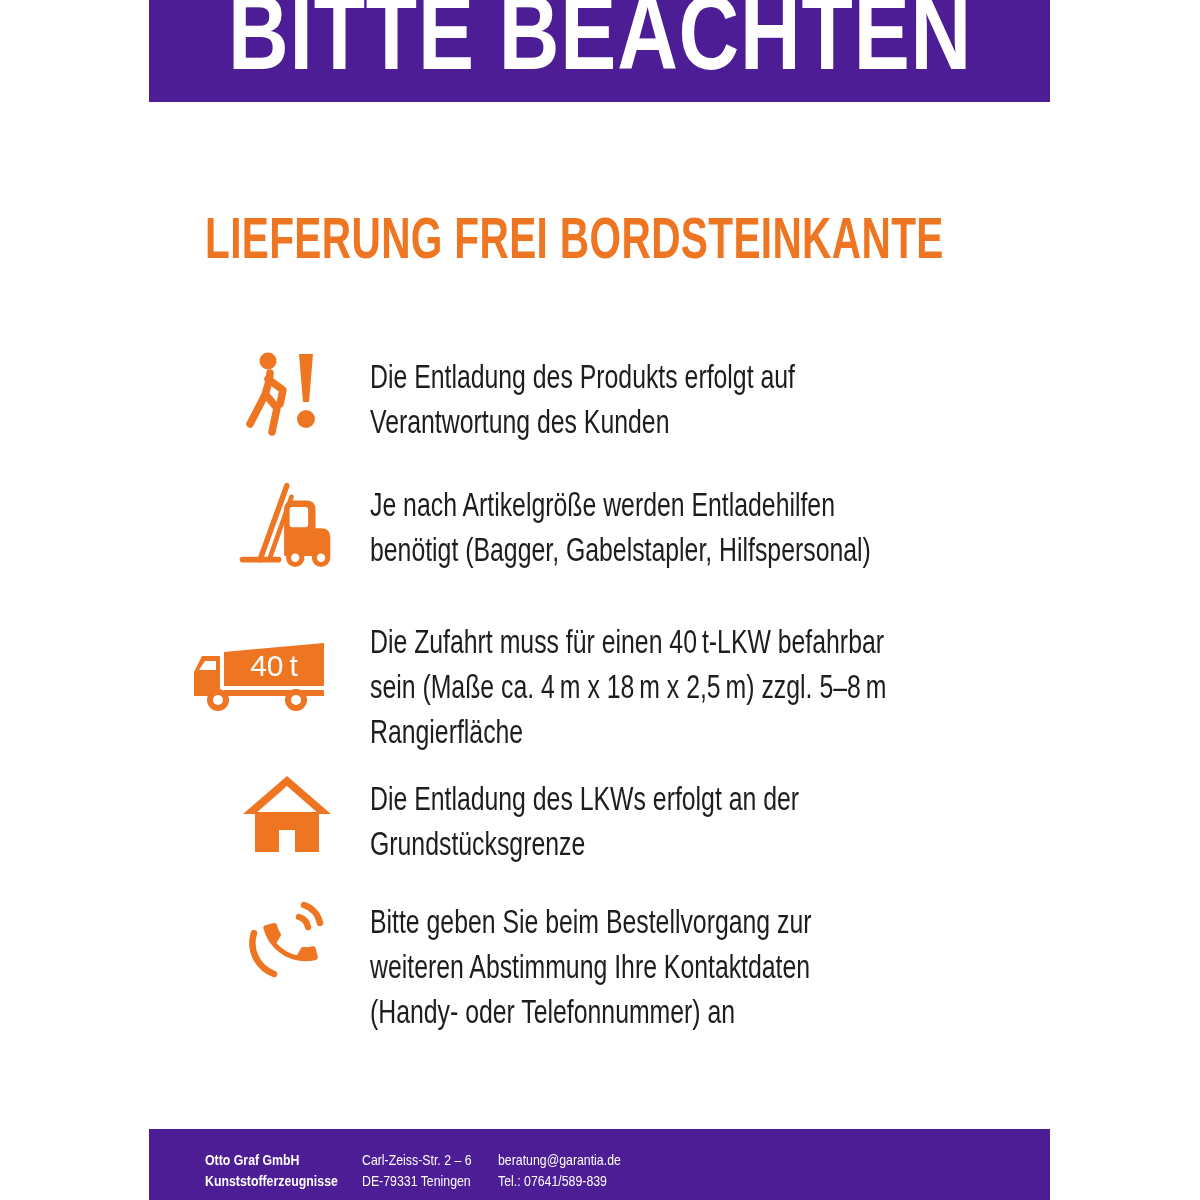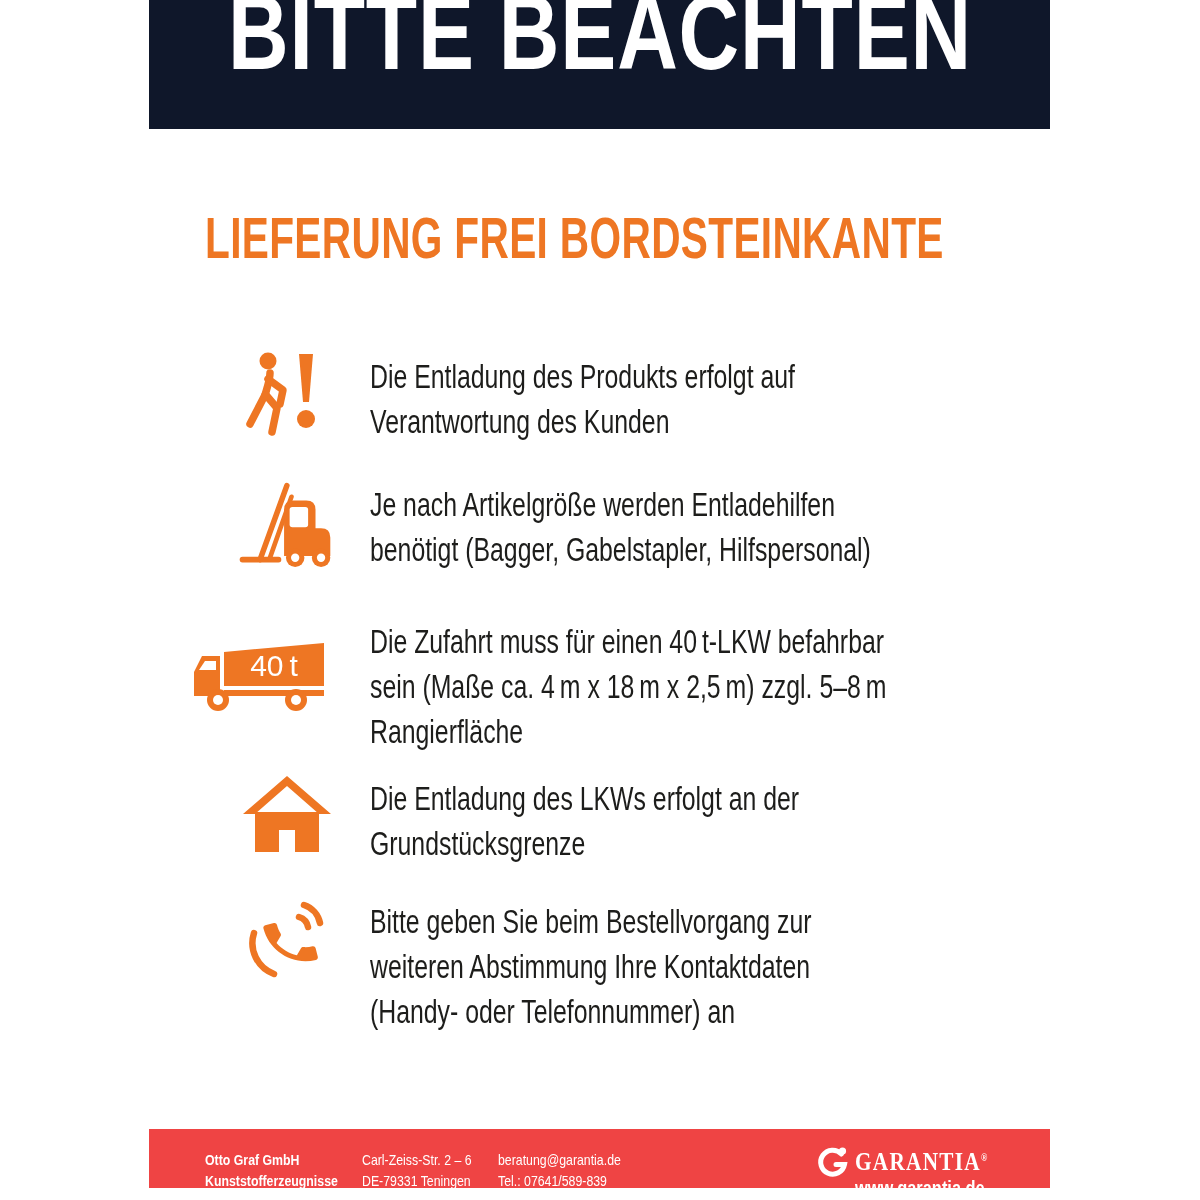--- a/index.html
+++ b/index.html
@@ -2,22 +2,22 @@
 <html><head>
 <meta charset="utf-8">
 <style>
   html,body{margin:0;padding:0;background:#fff;}
   .canvas{
     position:relative;width:1200px;height:1200px;background:#ffffff;
     overflow:hidden;font-family:"Liberation Sans",sans-serif;
   }
   
   .band-top{
-    position:absolute;left:149px;top:0;width:901px;height:129px;
-    background:#0f172a;overflow:hidden;
+    position:absolute;left:149px;top:0;width:901px;height:102px;
+    background:#4c1d95;overflow:hidden;
   }
   .headline{
     position:absolute;left:50%;top:-20px;
     transform:translateX(-50%) scaleX(.80);
     font-weight:700;font-size:105px;line-height:105px;letter-spacing:1px;
     color:#ffffff;white-space:nowrap;
   }
   
   .subject{
     position:absolute;left:205px;top:209px;margin:0;
@@ -29,22 +29,22 @@
   .row-text{
     position:absolute;left:370px;width:900px;
     transform:scaleX(.73);transform-origin:0 0;
     font-size:34px;line-height:45px;letter-spacing:0;
     color:#1D1D1B;white-space:pre-line;margin:0;
   }
   .row-icon{position:absolute;}
   .ic{display:block;}
   
   .band-bottom{
-    position:absolute;left:149px;top:1129px;width:901px;height:59px;
-    background:#ef4444;color:#fff;overflow:hidden;
+    position:absolute;left:149px;top:1129px;width:901px;height:71px;
+    background:#4c1d95;color:#fff;overflow:hidden;
   }
   .f-col{
     position:absolute;top:21px;margin:0;
     transform:scaleX(.85);transform-origin:0 0;
     font-size:14.5px;line-height:21px;white-space:pre-line;color:#fff;
   }
   .f-col.bold{font-weight:700;}
   .f-company{left:56px;}
   .f-address{left:213px;}
   .f-contact{left:349px;}
@@ -149,25 +149,15 @@
 weiteren Abstimmung Ihre Kontaktdaten
 (Handy- oder Telefonnummer) an</p>
 
   <footer class="band-bottom">
     <p class="f-col bold f-company">Otto Graf GmbH
 Kunststofferzeugnisse</p>
     <p class="f-col f-address">Carl-Zeiss-Str. 2 – 6
 DE-79331 Teningen</p>
     <p class="f-col f-contact">beratung@garantia.de
 Tel.: 07641/589-839</p>
-    <div class="f-logo">
-      <span class="f-gmark">
-        <svg width="34" height="34" viewBox="0 0 34 34">
-          <path d="M26.5,8 A12,12 0 1 0 29.5,18.5 L21,18.5" fill="none" stroke="#ffffff" stroke-width="5" stroke-linecap="round"></path>
-          <circle cx="27.5" cy="5" r="3.6" fill="#ffffff"></circle>
-        </svg>
-      </span>
-      <p class="f-brand"><span>GARANTIA</span><span class="f-reg">®</span></p>
-      <p class="f-url">www.garantia.de</p>
-    </div>
   </footer>
 
 </div>
 
 </body></html>

